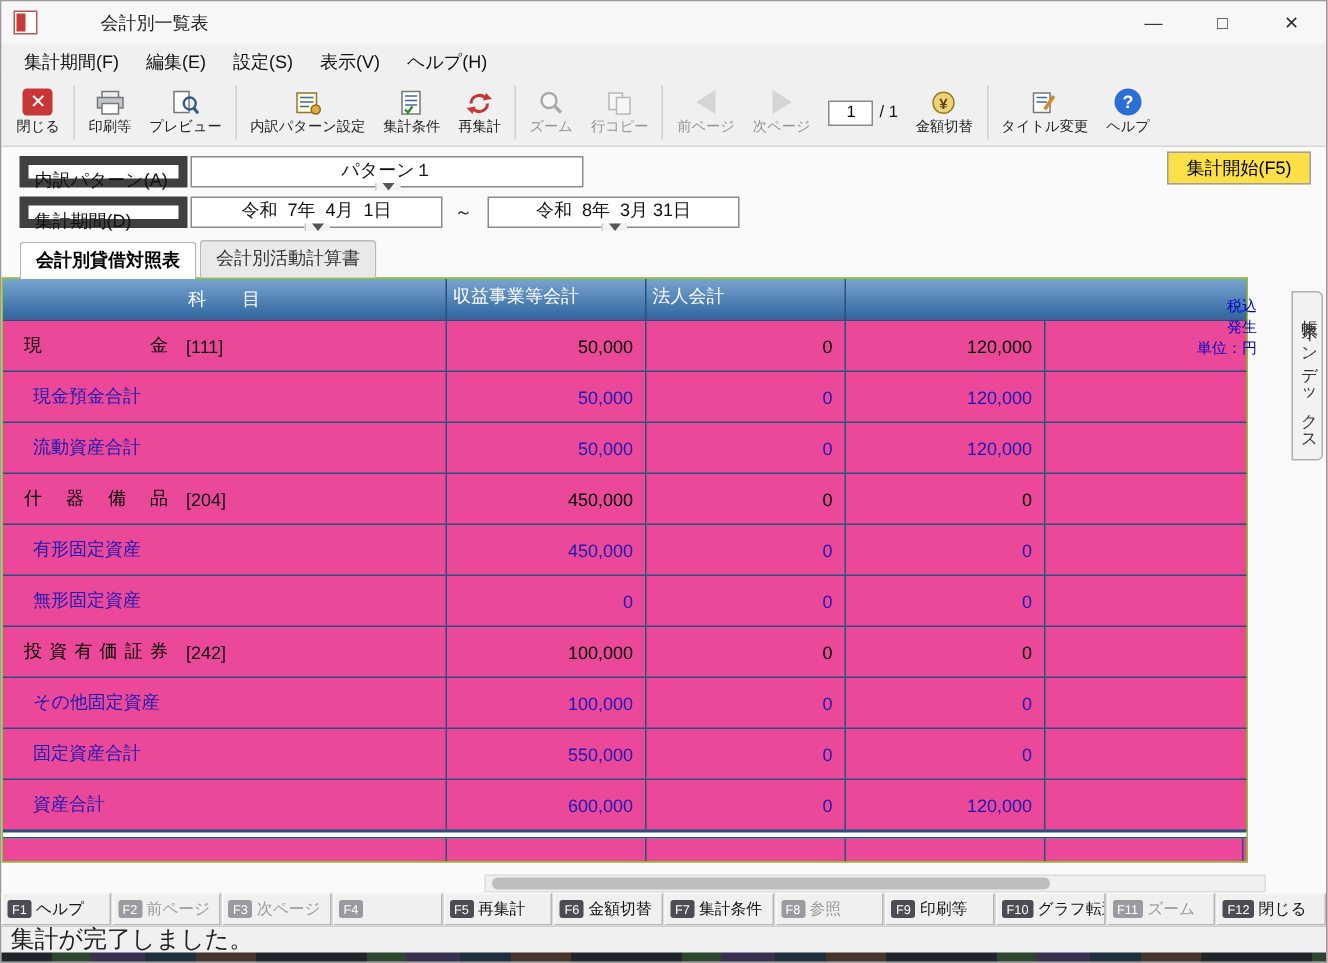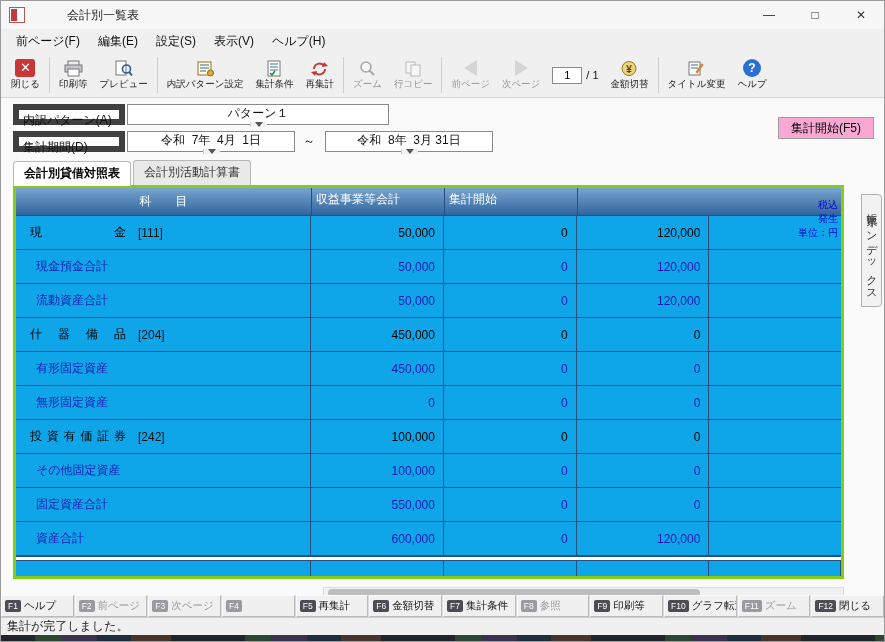--- a/index.html
+++ b/index.html
@@ -38,32 +38,32 @@
 
   .filter-row { display:flex; align-items:center; margin:5px 0 0 12px; height:22px; }
   .flabel { width:112px; height:21px; border:6px solid #404040; background:#fff; font-size:12px; padding:2px 4px; }
   .combo { height:21px; border:1px solid #8a8a8a; background:#fff; display:flex; align-items:center; margin-left:2px;flex-direction:column; }
   .combo .cv { flex:1; padding:0 6px; font-size:12px; white-space:pre; }
   .combo .ca { width:17px; height:100%; border-left:1px solid #cfcfcf; display:flex; align-items:center; justify-content:center; background:#f2f2f2; }
   .combo .ca::after { content:""; width:0; height:0; border-left:4px solid transparent; border-right:4px solid transparent; border-top:5px solid #555; }
   .pattern-combo { width:262px; }
   .date-combo { width:168px; }
   .tilde { padding:0 8px; font-size:12px; }
-  .start-btn { position:absolute; right:10px; top:19px; height:22px; padding:0 12px; border:1px solid #9f9f9f; background:#f9a8d4; font-size:12px; font-family:inherit; }
+  .start-btn { position:absolute; right:10px; top:3px; height:22px; padding:0 12px; border:1px solid #9f9f9f; background:#fde047; font-size:12px; font-family:inherit; }
 
   .info-block { position:absolute; right:46px; top:100px; text-align:right; font-size:10px; color:#0000c8; line-height:14px; }
   .index-tab { position:absolute; right:2px; top:96px; writing-mode:vertical-rl; font-size:11px; color:#333; background:#f2f2f2; border:1px solid #b0b0b0; border-radius:0 4px 4px 0; padding:10px 2px; letter-spacing:2px; }
 
   
   .tabs { display:flex; margin:10px 0 0 12px; height:23px; align-items:flex-end; }
   .tab { padding:3px 10px 4px; font-size:12px; border:1px solid #b8b8b8; border-bottom:none; background:#e9e9e9; margin-right:2px; border-radius:3px 3px 0 0; color:#333; }
   .tab.active { background:#fff; font-weight:bold; color:#000; position:relative; top:1px; }
 
   
-  .grid { margin-left:12px; width:831px; border:3px solid #84cc16; background:#0ea5e9; }
+  .grid { width:831px; border:1px solid #84cc16; background:#ec4899; }
   .grow { display:flex; height:34px; border-bottom:1px solid #27507f; }
   .grow:last-child { border-bottom:none; }
   .ghead { height:28px; background:linear-gradient(#78a4cf,#31659e); color:#fff; border-bottom:1px solid #27507f; }
   .gc { border-right:1px solid #27507f; display:flex; align-items:center; }
   .gc:last-child { border-right:none; }
   .c-name { width:296px; padding-left:14px; }
   .c-num { width:133px; justify-content:flex-end; padding-right:8px; font-size:12px; }
   .c-last { width:132px; }
   .ghead .gc { align-items:flex-start; padding-top:3px; font-size:12px; }
   .ghead .c-name { justify-content:center; padding-left:0; align-items:center; padding-top:0; }
@@ -83,21 +83,21 @@
   .hthumb { position:absolute; left:4px; top:1px; width:372px; height:8px; background:#bdbdbd; border-radius:4px; }
 
   
   .fnbar { height:22px; display:flex; gap:1px; background:#dcdcdc; flex:0 0 auto; }
   .fnbtn { flex:1 1 0; display:flex; align-items:center; gap:3px; padding:0 3px; background:#f0f0f0; border:1px solid; border-color:#fbfbfb #b9b9b9 #b9b9b9 #fbfbfb; font-size:10.5px; white-space:nowrap; overflow:hidden; }
   .fnkey { background:#4c4c55; color:#fff; font-size:8.5px; padding:1px 3px; border-radius:2px; flex:0 0 auto; }
   .fnbtn.disabled { color:#9a9a9a; }
   .fnbtn.disabled .fnkey { background:#9a9aa0; }
 
   
-  .statusbar { height:18px; background:#f0f0f0; border-top:1px solid #cfcfcf; display:flex; align-items:center; padding-left:6px; font-size:12px; color:#222; flex:0 0 auto; }
+  .statusbar { height:18px; background:#f0f0f0; border-top:1px solid #cfcfcf; display:flex; align-items:center; padding-left:6px; font-size:16px; color:#222; flex:0 0 auto; }
 
   
   .artifact { height:6px; flex:0 0 auto;
     background:repeating-linear-gradient(90deg,#20252c 0 34px,#2c4630 34px 60px,#3a3050 60px 96px,#1d2f3c 96px 130px,#47342a 130px 170px,#20252c 170px 210px); }
 </style>
 </head>
 <body>
 
 <div class="window">
 
@@ -105,21 +105,21 @@
     <span class="app-icon"></span>
     <span class="titlebar-title">会計別一覧表</span>
     <span class="caption-buttons">
       <span class="caption-btn">—</span>
       <span class="caption-btn">□</span>
       <span class="caption-btn">✕</span>
     </span>
   </div>
 
   <div class="menubar">
-    <span class="menu-item">前ページ(F)</span>
+    <span class="menu-item">集計期間(F)</span>
     <span class="menu-item">編集(E)</span>
     <span class="menu-item">設定(S)</span>
     <span class="menu-item">表示(V)</span>
     <span class="menu-item">ヘルプ(H)</span>
   </div>
 
   <div class="toolbar">
     <div class="tb">
       <span class="ic">
           <span class="icbox ic-close">✕</span>
@@ -281,21 +281,21 @@
 
     <div class="tabs">
       <span class="tab active">会計別貸借対照表</span>
       <span class="tab">会計別活動計算書</span>
     </div>
 
     <div class="grid">
       <div class="grow ghead">
         <div class="gc c-name">科　　目</div>
         <div class="gc c-num">収益事業等会計</div>
-        <div class="gc c-num">集計開始</div>
+        <div class="gc c-num">法人会計</div>
         <div class="gc c-last"></div>
       </div>
 
       <div class="grow row-acct">
         <div class="gc c-name">
             <span class="jname">現金</span>
             <span class="code">[111]</span>
           </div>
         <div class="gc c-num">50,000</div>
         <div class="gc c-num">0</div>

